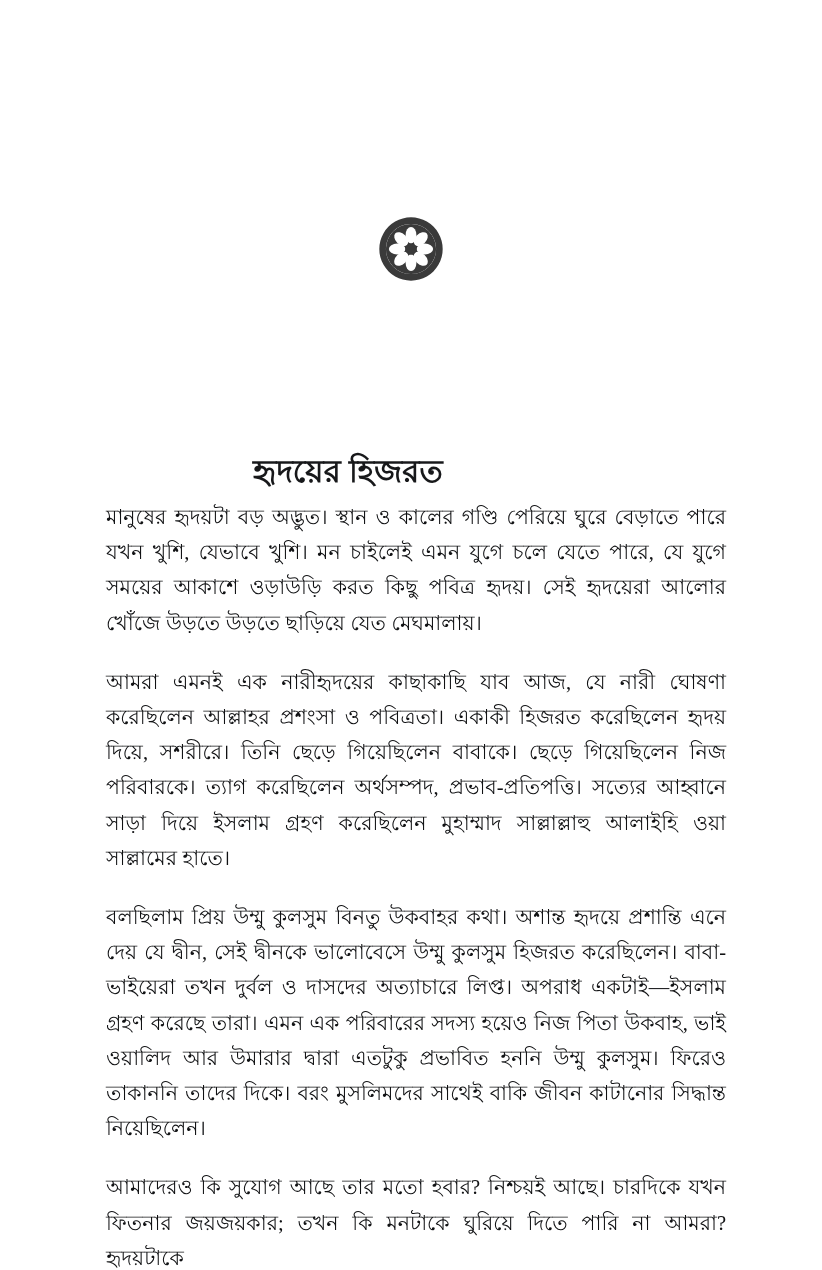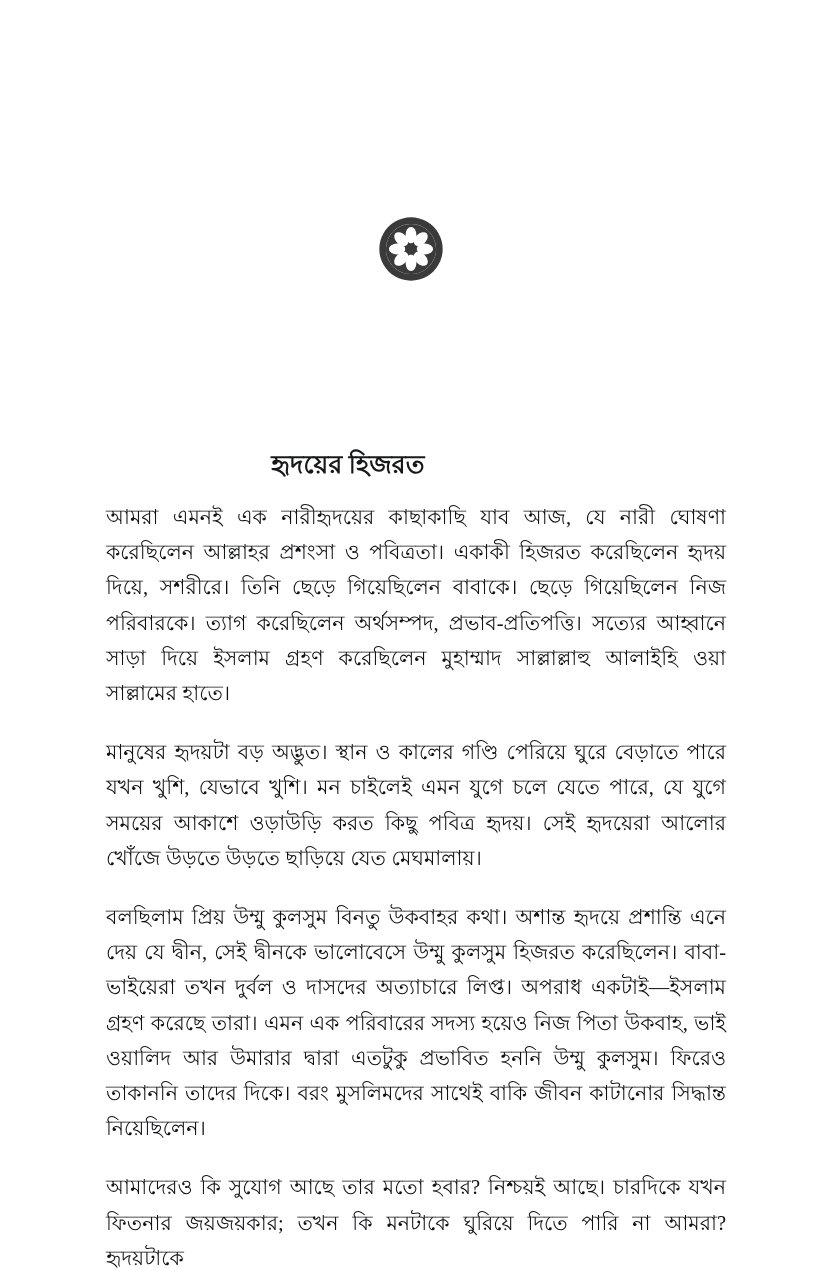--- a/index.html
+++ b/index.html
@@ -34,21 +34,21 @@
     display: block;
   }
 
   
   .chapter-title {
     position: absolute;
     top: 432px;
     left: 0;
     width: 696px;
     text-align: center;
-    font-size: 25px;
+    font-size: 31px;
     line-height: 1.25;
     font-weight: 700;
     color: #17181a;
     letter-spacing: 0.2px;
     font-family: "Liberation Serif", "DejaVu Serif", serif;
   }
 
   
   .textblock {
     position: absolute;
@@ -97,19 +97,19 @@
         <ellipse cx="50" cy="29" rx="8.2" ry="12.5" transform="rotate(270 50 50)"></ellipse>
         <ellipse cx="50" cy="29" rx="8.2" ry="12.5" transform="rotate(315 50 50)"></ellipse>
       </g>
       <circle cx="50" cy="50" r="8.5" fill="#3a3a3a"></circle>
     </svg>
   </div>
 
   <h1 class="chapter-title">হৃদয়ের হিজরত</h1>
 
   <div class="textblock">
+    <p class="para">মানুষের হৃদয়টা বড় অদ্ভুত। স্থান ও কালের গণ্ডি পেরিয়ে ঘুরে বেড়াতে পারে যখন খুশি, যেভাবে খুশি। মন চাইলেই এমন যুগে চলে যেতে পারে, যে যুগে সময়ের আকাশে ওড়াউড়ি করত কিছু পবিত্র হৃদয়। সেই হৃদয়েরা আলোর খোঁজে উড়তে উড়তে ছাড়িয়ে যেত মেঘমালায়।</p>
     <p class="para">আমরা এমনই এক নারীহৃদয়ের কাছাকাছি যাব আজ, যে নারী ঘোষণা করেছিলেন আল্লাহর প্রশংসা ও পবিত্রতা। একাকী হিজরত করেছিলেন হৃদয় দিয়ে, সশরীরে। তিনি ছেড়ে গিয়েছিলেন বাবাকে। ছেড়ে গিয়েছিলেন নিজ পরিবারকে। ত্যাগ করেছিলেন অর্থসম্পদ, প্রভাব-প্রতিপত্তি। সত্যের আহ্বানে সাড়া দিয়ে ইসলাম গ্রহণ করেছিলেন মুহাম্মাদ সাল্লাল্লাহু আলাইহি ওয়া সাল্লামের হাতে।</p>
-    <p class="para">মানুষের হৃদয়টা বড় অদ্ভুত। স্থান ও কালের গণ্ডি পেরিয়ে ঘুরে বেড়াতে পারে যখন খুশি, যেভাবে খুশি। মন চাইলেই এমন যুগে চলে যেতে পারে, যে যুগে সময়ের আকাশে ওড়াউড়ি করত কিছু পবিত্র হৃদয়। সেই হৃদয়েরা আলোর খোঁজে উড়তে উড়তে ছাড়িয়ে যেত মেঘমালায়।</p>
     <p class="para">বলছিলাম প্রিয় উম্মু কুলসুম বিনতু উকবাহর কথা। অশান্ত হৃদয়ে প্রশান্তি এনে দেয় যে দ্বীন, সেই দ্বীনকে ভালোবেসে উম্মু কুলসুম হিজরত করেছিলেন। বাবা-ভাইয়েরা তখন দুর্বল ও দাসদের অত্যাচারে লিপ্ত। অপরাধ একটাই—ইসলাম গ্রহণ করেছে তারা। এমন এক পরিবারের সদস্য হয়েও নিজ পিতা উকবাহ, ভাই ওয়ালিদ আর উমারার দ্বারা এতটুকু প্রভাবিত হননি উম্মু কুলসুম। ফিরেও তাকাননি তাদের দিকে। বরং মুসলিমদের সাথেই বাকি জীবন কাটানোর সিদ্ধান্ত নিয়েছিলেন।</p>
     <p class="para">আমাদেরও কি সুযোগ আছে তার মতো হবার? নিশ্চয়ই আছে। চারদিকে যখন ফিতনার জয়জয়কার; তখন কি মনটাকে ঘুরিয়ে দিতে পারি না আমরা? হৃদয়টাকে</p>
   </div>
 
 </div>
 
 </body></html>

